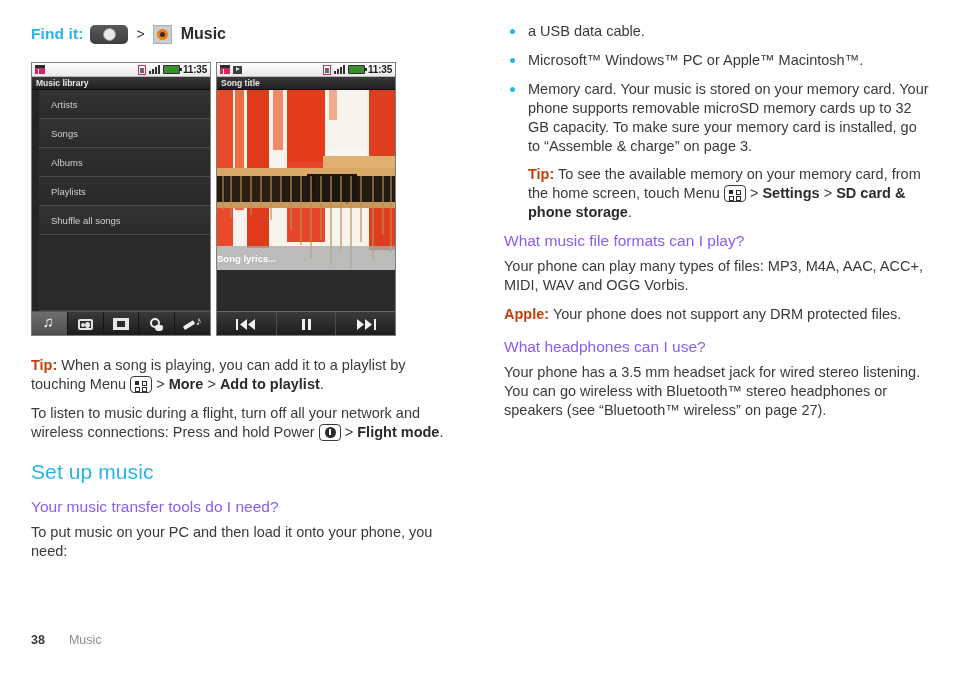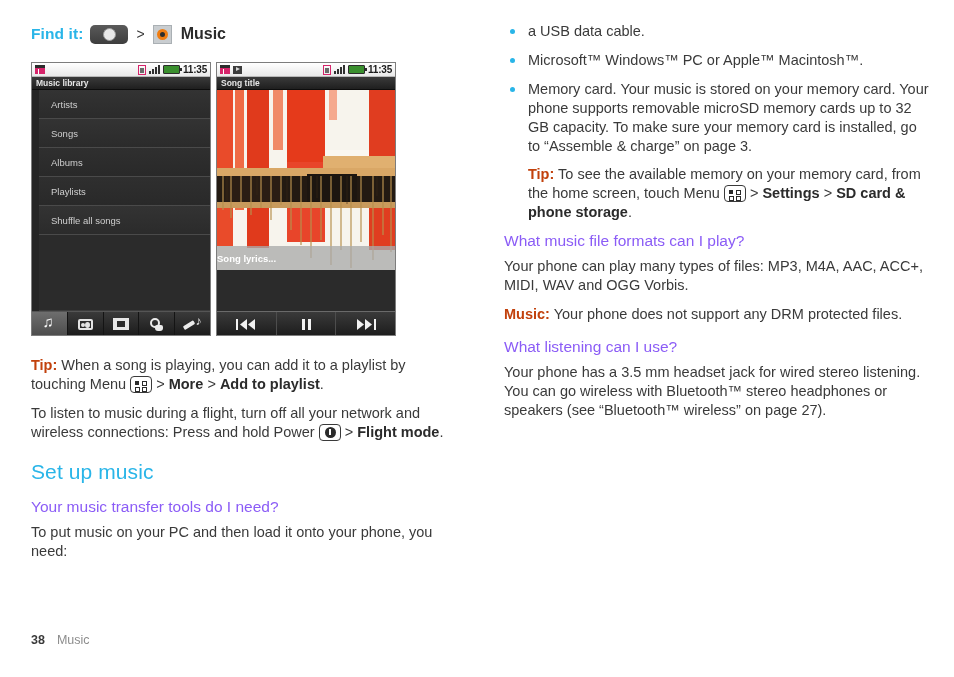--- a/index.html
+++ b/index.html
@@ -530,21 +530,21 @@
   .bullet-sub {
     margin-top: 9px;
   }
   
   .footer {
     position: absolute;
     left: 31px;
     bottom: 30px;
     display: flex;
     align-items: baseline;
-    gap: 12px;
+    gap: 24px;
     font-size: 12.5px;
   }
   .footer .pg {
     font-weight: bold;
     color: #3a3a3a;
   }
   .footer .sec {
     color: #8d8d8d;
   }
 </style>
@@ -762,25 +762,25 @@
           <span class="b">Settings</span>
           <span class="gt">&gt;</span>
           <span class="b">SD card &amp; phone storage</span><span>.</span>
         </div>
       </li>
     </ul>
 
     <h3 class="subsection">What music file formats can I play?</h3>
     <p>Your phone can play many types of files: MP3, M4A, AAC, ACC+, MIDI, WAV and OGG Vorbis.</p>
     <p>
-      <span class="lbl-note">Music:</span>
+      <span class="lbl-note">Apple:</span>
       <span>Your phone does not support any DRM protected files.</span>
     </p>
 
-    <h3 class="subsection">What listening can I use?</h3>
+    <h3 class="subsection">What headphones can I use?</h3>
     <p>Your phone has a 3.5 mm headset jack for wired stereo listening. You can go wireless with Bluetooth™ stereo headphones or speakers (see “Bluetooth™ wireless” on page 27).</p>
 
   </div>
 
   <div class="footer">
     <span class="pg">38</span>
     <span class="sec">Music</span>
   </div>
 
 </div>

